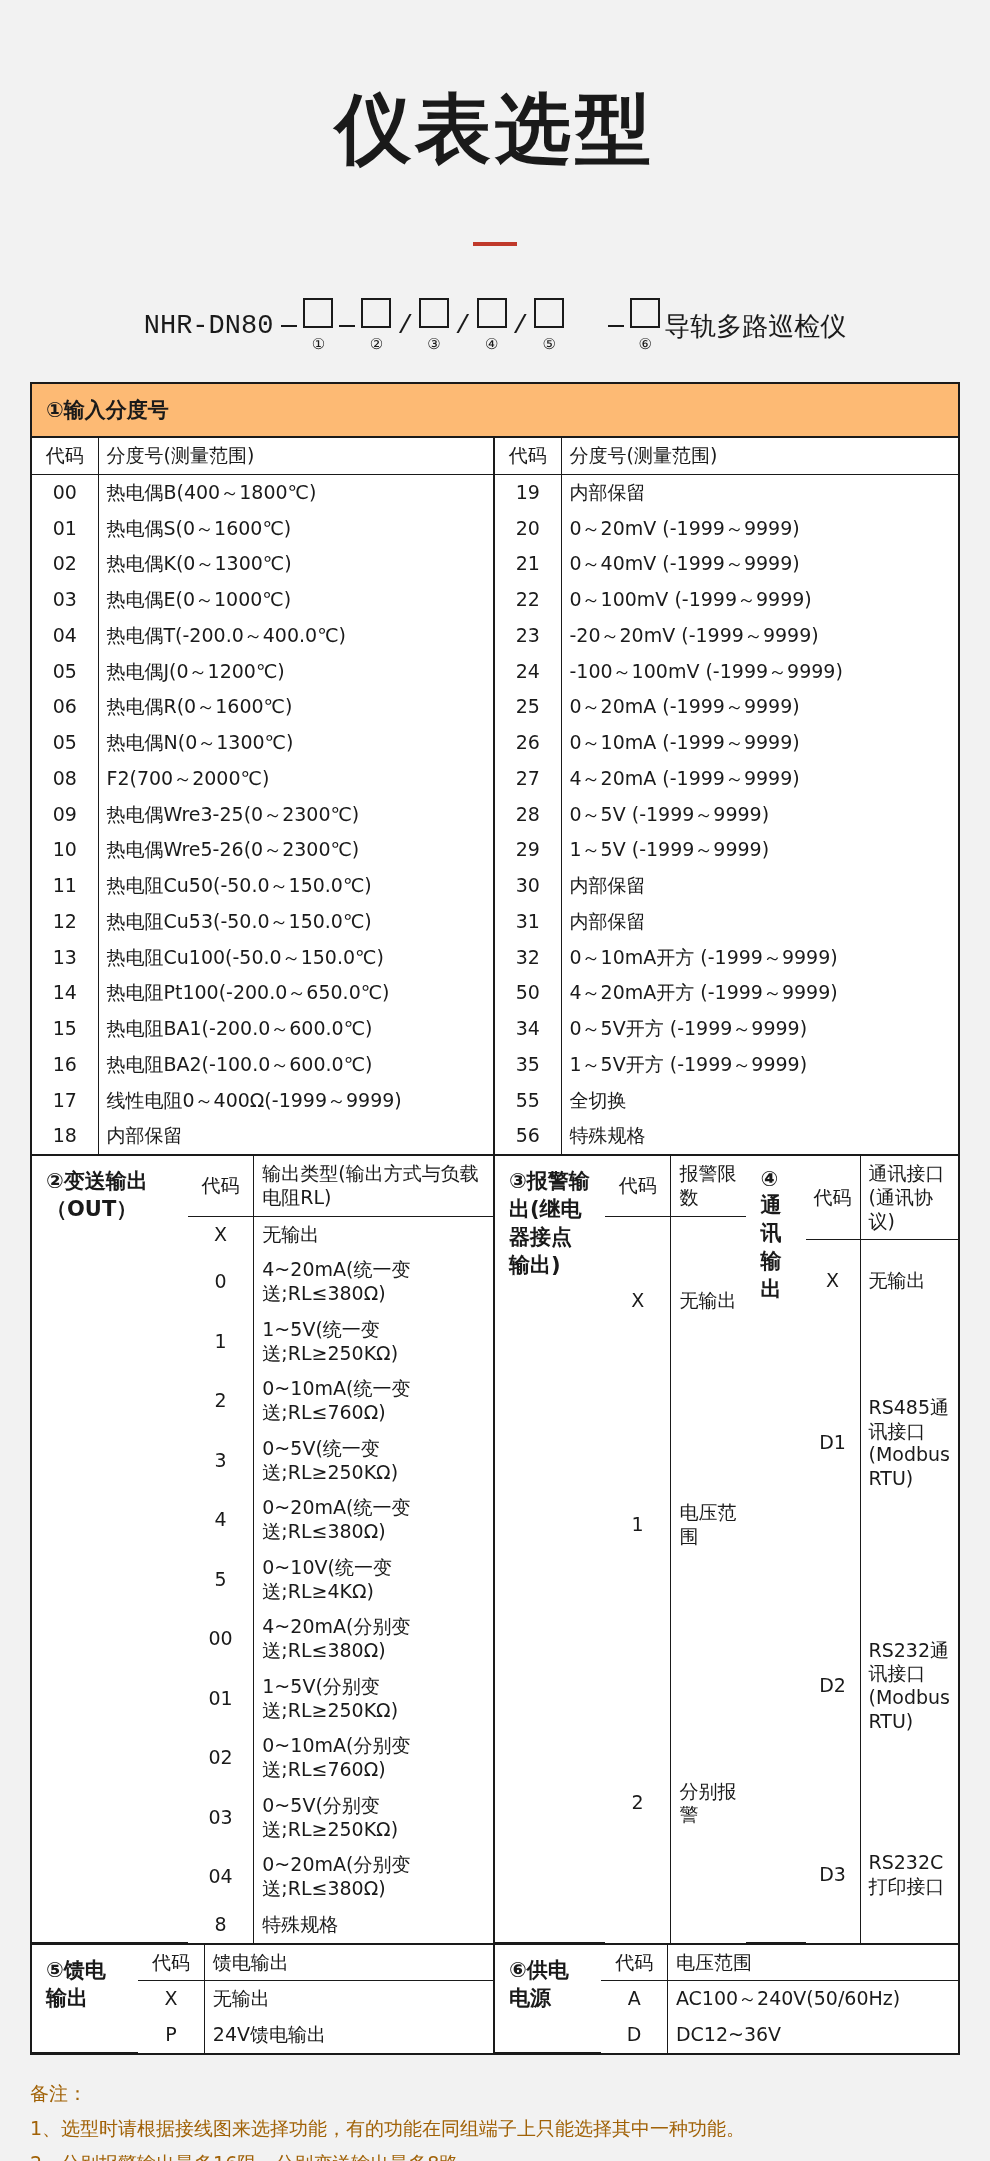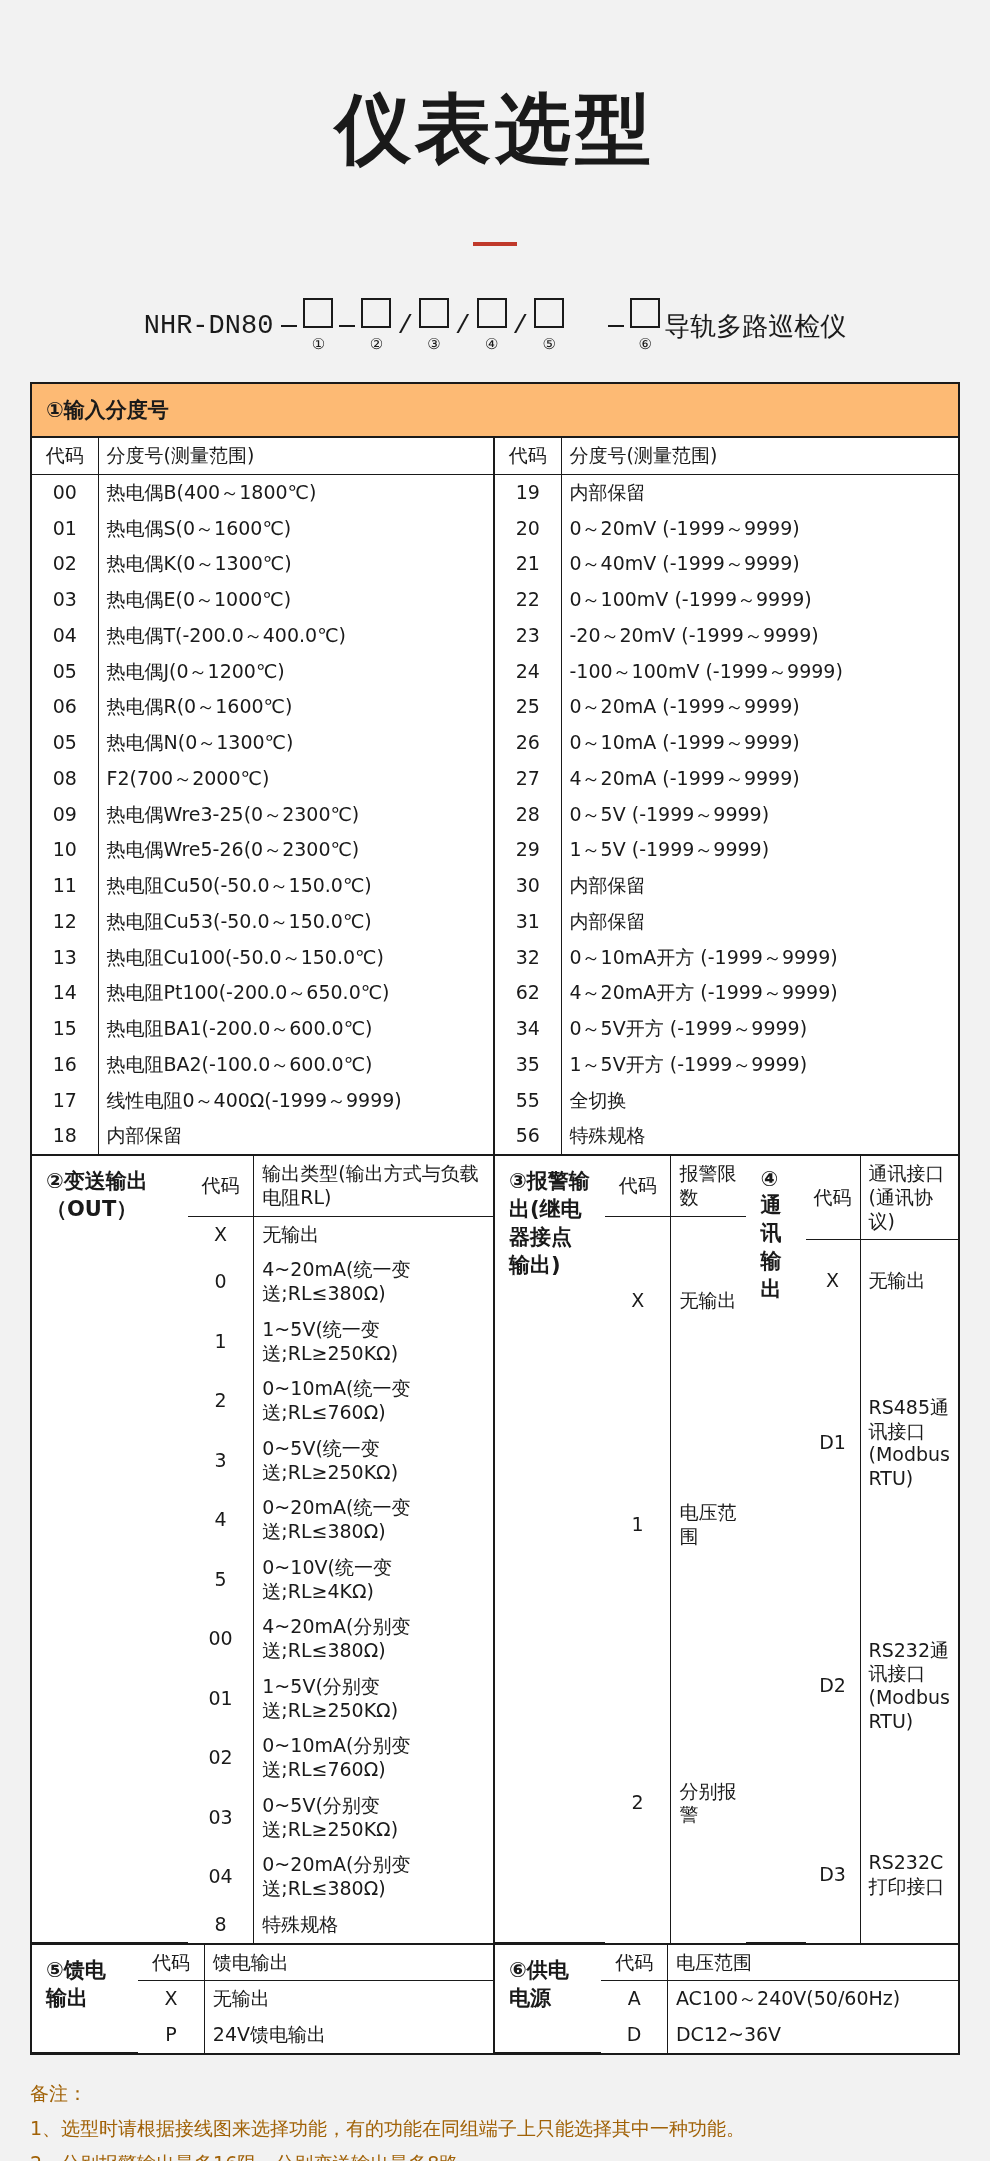--- a/index.html
+++ b/index.html
@@ -359,21 +359,21 @@
               </tr>
               <tr class="row-h">
                 <td class="ccode">31</td>
                 <td>内部保留</td>
               </tr>
               <tr class="row-h">
                 <td class="ccode">32</td>
                 <td>0～10mA开方 (-1999～9999)</td>
               </tr>
               <tr class="row-h">
-                <td class="ccode">62</td>
+                <td class="ccode">50</td>
                 <td>4～20mA开方 (-1999～9999)</td>
               </tr>
               <tr class="row-h">
                 <td class="ccode">34</td>
                 <td>0～5V开方 (-1999～9999)</td>
               </tr>
               <tr class="row-h">
                 <td class="ccode">35</td>
                 <td>1～5V开方 (-1999～9999)</td>
               </tr>

